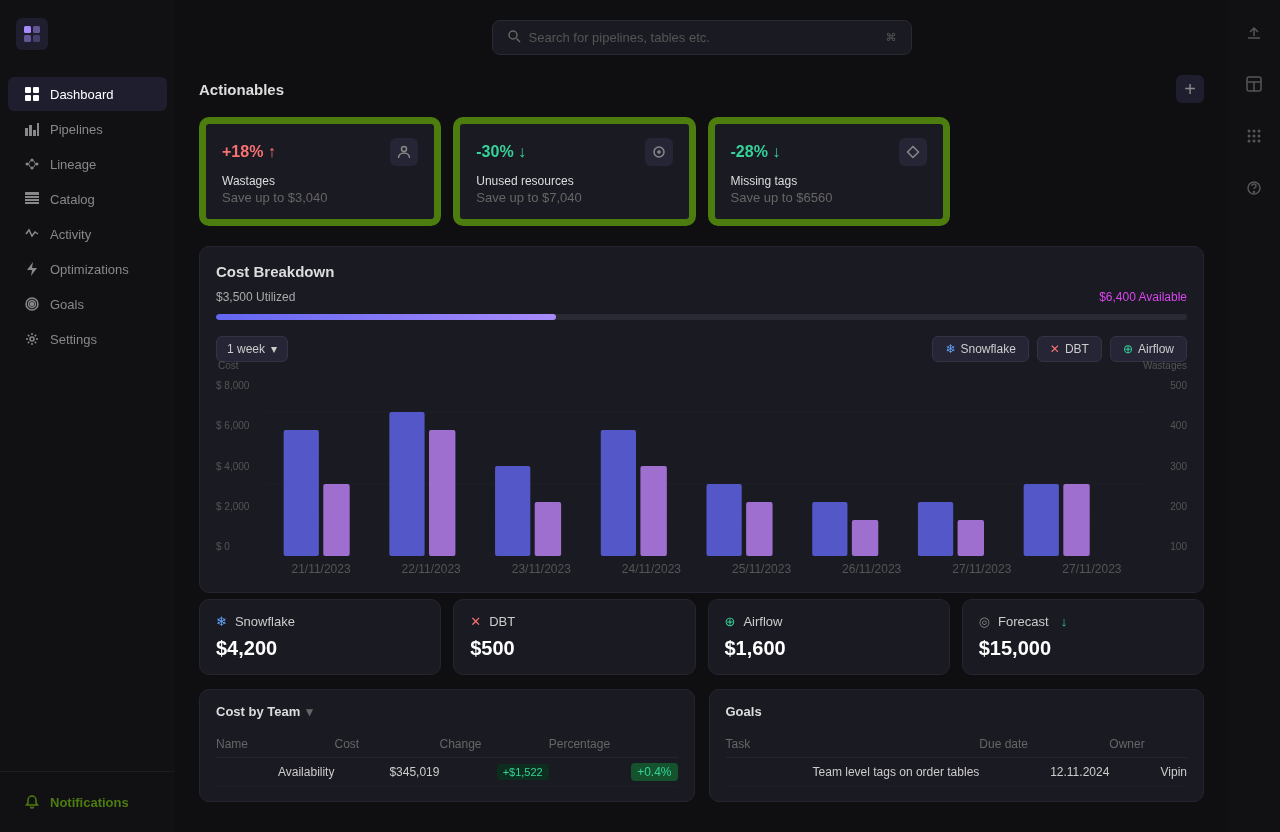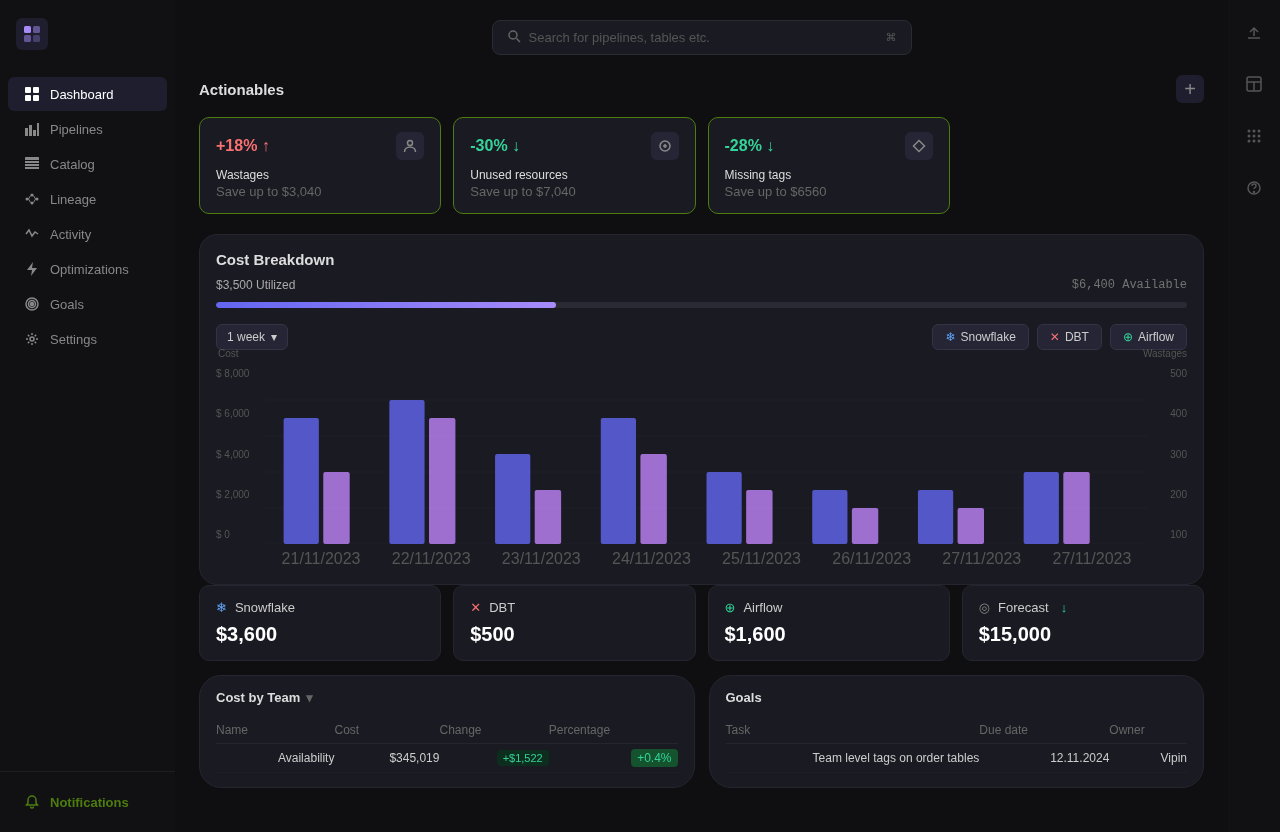--- a/index.html
+++ b/index.html
@@ -164,21 +164,21 @@
 
     .actionables-grid {
       display: grid;
       grid-template-columns: repeat(4, 1fr);
       gap: 12px;
       margin-bottom: 20px;
     }
 
     .action-card {
       background: #1a1a22;
-      border: 1px solid #4d7c0f;
+      border: 7px solid #4d7c0f;
       border-radius: 10px;
       padding: 14px 16px;
       position: relative;
     }
 
     .action-card-header {
       display: flex;
       align-items: center;
       justify-content: space-between;
       margin-bottom: 8px;
@@ -216,34 +216,34 @@
     .action-sublabel {
       font-size: 13px;
       color: #666;
       margin-top: 2px;
     }
 
     
     .cost-breakdown {
       background: #1a1a22;
       border: 1px solid #252530;
-      border-radius: 18px;
+      border-radius: 10px;
       padding: 16px;
-      margin-bottom: 0;
+      margin-bottom: 6px;
     }
 
     .cb-header {
       display: flex;
       justify-content: space-between;
       align-items: center;
       margin-bottom: 10px;
     }
 
     .cb-utilized { font-size: 12px; color: #aaa; }
-    .cb-available { font-size: 12px; color: #737373; font-family: Liberation Mono, monospace; }
+    .cb-available { font-size: 12px; color: #d946ef; }
 
     .progress-bar-container {
       height: 6px;
       background: #2a2a35;
       border-radius: 3px;
       margin-bottom: 16px;
       overflow: hidden;
     }
 
     .progress-bar-fill {
@@ -289,21 +289,21 @@
       align-items: center;
       gap: 5px;
       cursor: pointer;
     }
 
     .filter-btn .snowflake-dot { color: #60a5fa; }
     .filter-btn .dbt-dot { color: #f87171; }
     .filter-btn .airflow-dot { color: #34d399; }
 
     .chart-label {
-      font-size: 16px;
+      font-size: 12px;
       color: #555;
     }
 
     .y-label { font-size: 10px; color: #555; }
 
     
     .tool-cards {
       display: grid;
       grid-template-columns: repeat(4, 1fr);
       gap: 12px;
@@ -340,21 +340,21 @@
     
     .bottom-grid {
       display: grid;
       grid-template-columns: 1fr 1fr;
       gap: 14px;
     }
 
     .bottom-card {
       background: #1a1a22;
       border: 1px solid #252530;
-      border-radius: 22px;
+      border-radius: 10px;
       padding: 14px 16px;
     }
 
     .bottom-card-title {
       font-size: 13px;
       font-weight: 600;
       color: #ddd;
       margin-bottom: 12px;
       display: flex;
       align-items: center;
@@ -432,46 +432,46 @@
     <div class="nav-item">
       <span class="nav-icon">
         <svg width="14" height="14" viewBox="0 0 14 14" fill="currentColor">
           <rect x="0" y="6" width="3" height="8"></rect>
           <rect x="4" y="3" width="3" height="11"></rect>
           <rect x="8" y="8" width="3" height="6"></rect>
           <rect x="12" y="1" width="2" height="13"></rect>
         </svg>
       </span>
       <span>Pipelines</span>
-    </div>
-    <div class="nav-item">
-      <span class="nav-icon">
-        <svg width="14" height="14" viewBox="0 0 14 14" fill="currentColor">
-          <rect x="0" y="0" width="14" height="3" rx="0.5"></rect>
-          <rect x="0" y="4" width="14" height="2"></rect>
-          <rect x="0" y="7" width="14" height="2"></rect>
-          <rect x="0" y="10" width="14" height="2"></rect>
-        </svg>
-      </span>
-      <span>Catalog</span>
     </div>
     <div class="nav-item">
       <span class="nav-icon">
         <svg width="14" height="14" viewBox="0 0 14 14" fill="currentColor">
           <circle cx="2" cy="7" r="1.5"></circle>
           <circle cx="7" cy="3" r="1.5"></circle>
           <circle cx="7" cy="11" r="1.5"></circle>
           <circle cx="12" cy="7" r="1.5"></circle>
           <line x1="3.5" y1="7" x2="5.5" y2="3.5" stroke="currentColor" stroke-width="1"></line>
           <line x1="3.5" y1="7" x2="5.5" y2="10.5" stroke="currentColor" stroke-width="1"></line>
           <line x1="8.5" y1="3.5" x2="10.5" y2="7" stroke="currentColor" stroke-width="1"></line>
           <line x1="8.5" y1="10.5" x2="10.5" y2="7" stroke="currentColor" stroke-width="1"></line>
         </svg>
       </span>
       <span>Lineage</span>
+    </div>
+    <div class="nav-item">
+      <span class="nav-icon">
+        <svg width="14" height="14" viewBox="0 0 14 14" fill="currentColor">
+          <rect x="0" y="0" width="14" height="3" rx="0.5"></rect>
+          <rect x="0" y="4" width="14" height="2"></rect>
+          <rect x="0" y="7" width="14" height="2"></rect>
+          <rect x="0" y="10" width="14" height="2"></rect>
+        </svg>
+      </span>
+      <span>Catalog</span>
     </div>
     <div class="nav-item">
       <span class="nav-icon">
         <svg width="14" height="14" viewBox="0 0 14 14" fill="none" stroke="currentColor" stroke-width="1.5">
           <polyline points="1,7 4,3 7,9 10,5 13,7"></polyline>
         </svg>
       </span>
       <span>Activity</span>
     </div>
     <div class="nav-item">
@@ -678,21 +678,21 @@
       </div>
     </div>
   </div>
 
   <div class="tool-cards">
     <div class="tool-card">
       <div class="tool-card-header">
         <span class="tool-icon-snow">❄</span>
         <span>Snowflake</span>
       </div>
-      <div class="tool-amount">$3,600</div>
+      <div class="tool-amount">$4,200</div>
     </div>
     <div class="tool-card">
       <div class="tool-card-header">
         <span class="tool-icon-dbt">✕</span>
         <span>DBT</span>
       </div>
       <div class="tool-amount">$500</div>
     </div>
     <div class="tool-card">
       <div class="tool-card-header">

